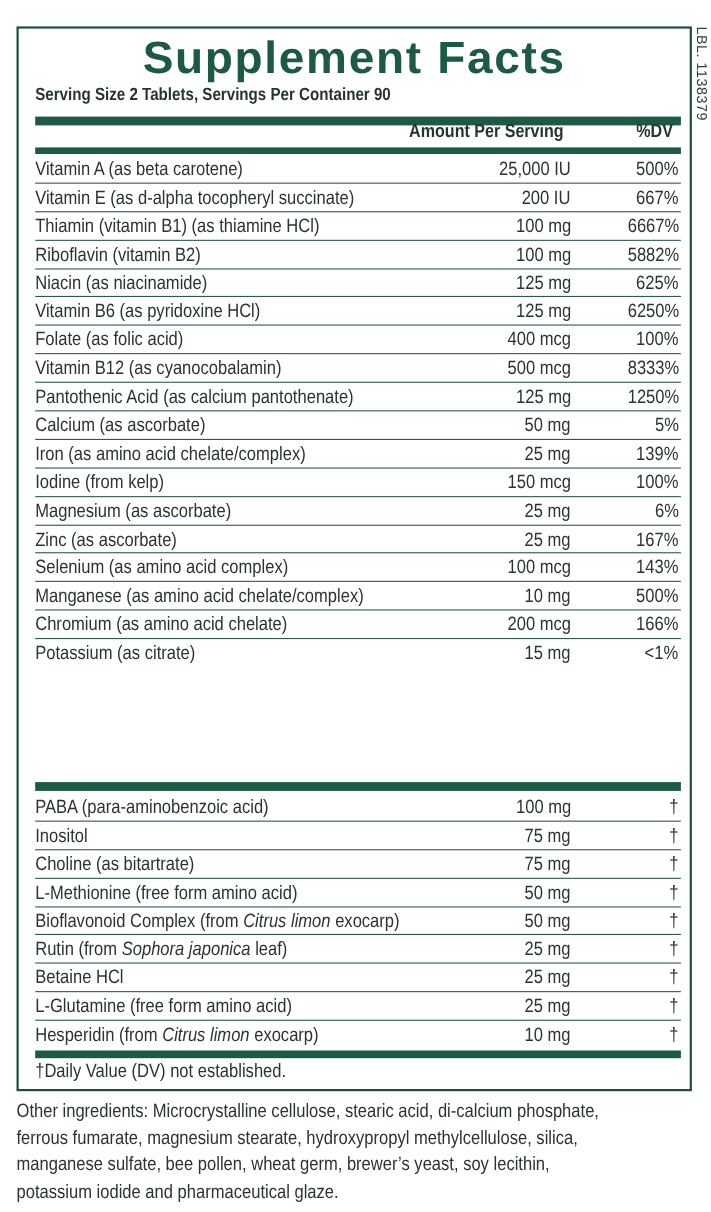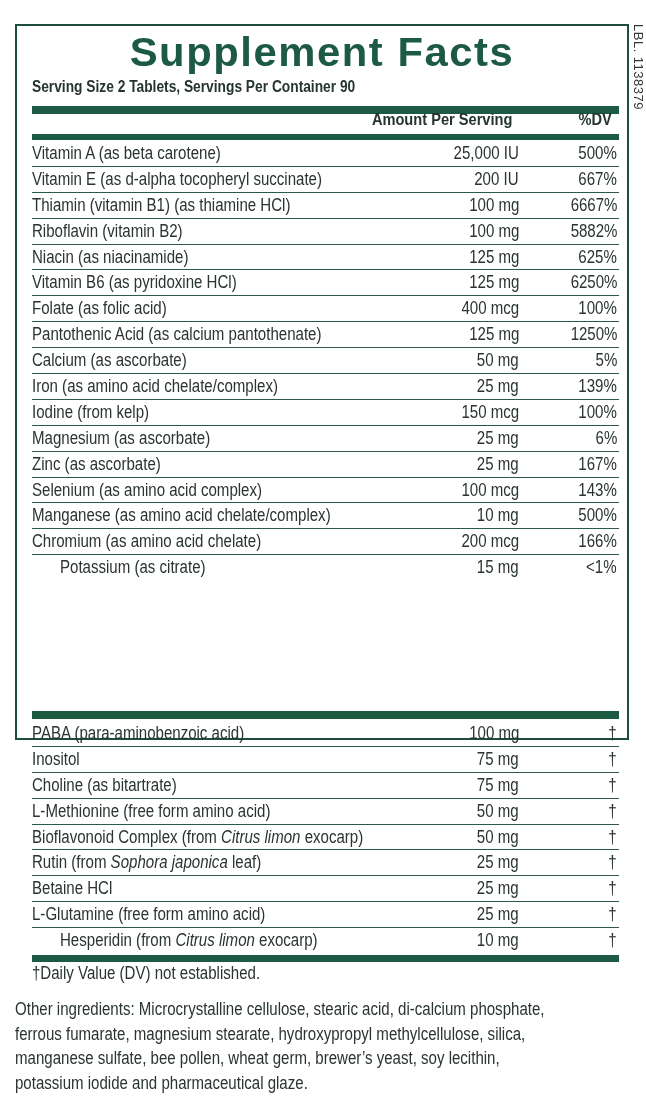--- a/index.html
+++ b/index.html
@@ -1,35 +1,35 @@
 <!DOCTYPE html>
 <html><head>
 <meta charset="utf-8">
 <style>
   html, body { margin:0; padding:0; background:#ffffff; }
   body { width:646px; height:1102px; position:relative; overflow:hidden;
          font-family:"Liberation Sans", sans-serif; color:#2a3b33; }
   .label-code { position:absolute; left:636px; top:24px; width:10px;
     writing-mode:vertical-rl; font-size:13px; color:#2f3a35; letter-spacing:0.5px;
     font-family:"Liberation Sans", sans-serif; }
-  .box { position:absolute; left:15px; top:24px; width:614px; height:716px;
+  .box { position:absolute; left:15px; top:24px; width:614px; height:968px;
          border:2px solid #1e4d3c; box-sizing:border-box;text-decoration:underline; }
   .title { position:absolute; left:0; width:100%; top:3px; text-align:center;
     font-family:"Liberation Sans", sans-serif; font-weight:bold; font-size:41px;
     color:#1d5a43; letter-spacing:1.5px; transform:scaleX(1.02); }
   .serving { position:absolute; left:15px; top:52px; font-weight:bold; font-size:16px;
     color:#25352e; transform:scaleX(0.86); transform-origin:left; white-space:nowrap; }
   .bar { position:absolute; left:15px; width:587px; background:#1d5a43; }
   .hdr { position:absolute; top:84px; font-weight:bold; font-size:17px; color:#25352e;
     transform:scaleX(0.86); white-space:nowrap; }
   .hdr.amt { right:115px; transform-origin:right; }
   .hdr.dv { right:15px; transform-origin:right; }
   .rows { position:absolute; left:15px; width:587px; }
   .row { position:relative; height:25.9px; border-bottom:1.5px solid #2d5a48; box-sizing:border-box; }
-  .row.last { border-bottom:none;margin-left:28px; }
+  .row.last { border-bottom:none; }
   .row span { position:absolute; top:2px; font-size:17.5px; color:#2a3430; white-space:nowrap;
     transform:scaleX(0.86); }
   .row .nm { left:0; transform-origin:left; }
   .row .amt { right:100px; transform-origin:right; }
   .row .dv { right:2px; transform-origin:right; }
   .row .nm i { font-style:italic; }
   .footnote { position:absolute; left:15px; top:937px; font-size:17.5px; color:#2a3430;
     transform:scaleX(0.86); transform-origin:left; white-space:nowrap; }
   .other { position:absolute; left:15px; top:997px; width:620px; font-size:17.5px;
     line-height:24.5px; color:#2a3430; }
@@ -78,20 +78,25 @@
         <span class="nm">Vitamin B6 (as pyridoxine HCl)</span>
         <span class="amt">125 mg</span>
         <span class="dv">6250%</span>
       </div>
       <div class="row">
         <span class="nm">Folate (as folic acid)</span>
         <span class="amt">400 mcg</span>
         <span class="dv">100%</span>
       </div>
       <div class="row">
+        <span class="nm">Vitamin B12 (as cyanocobalamin)</span>
+        <span class="amt">500 mcg</span>
+        <span class="dv">8333%</span>
+      </div>
+      <div class="row">
         <span class="nm">Pantothenic Acid (as calcium pantothenate)</span>
         <span class="amt">125 mg</span>
         <span class="dv">1250%</span>
       </div>
       <div class="row">
         <span class="nm">Calcium (as ascorbate)</span>
         <span class="amt">50 mg</span>
         <span class="dv">5%</span>
       </div>
       <div class="row">

